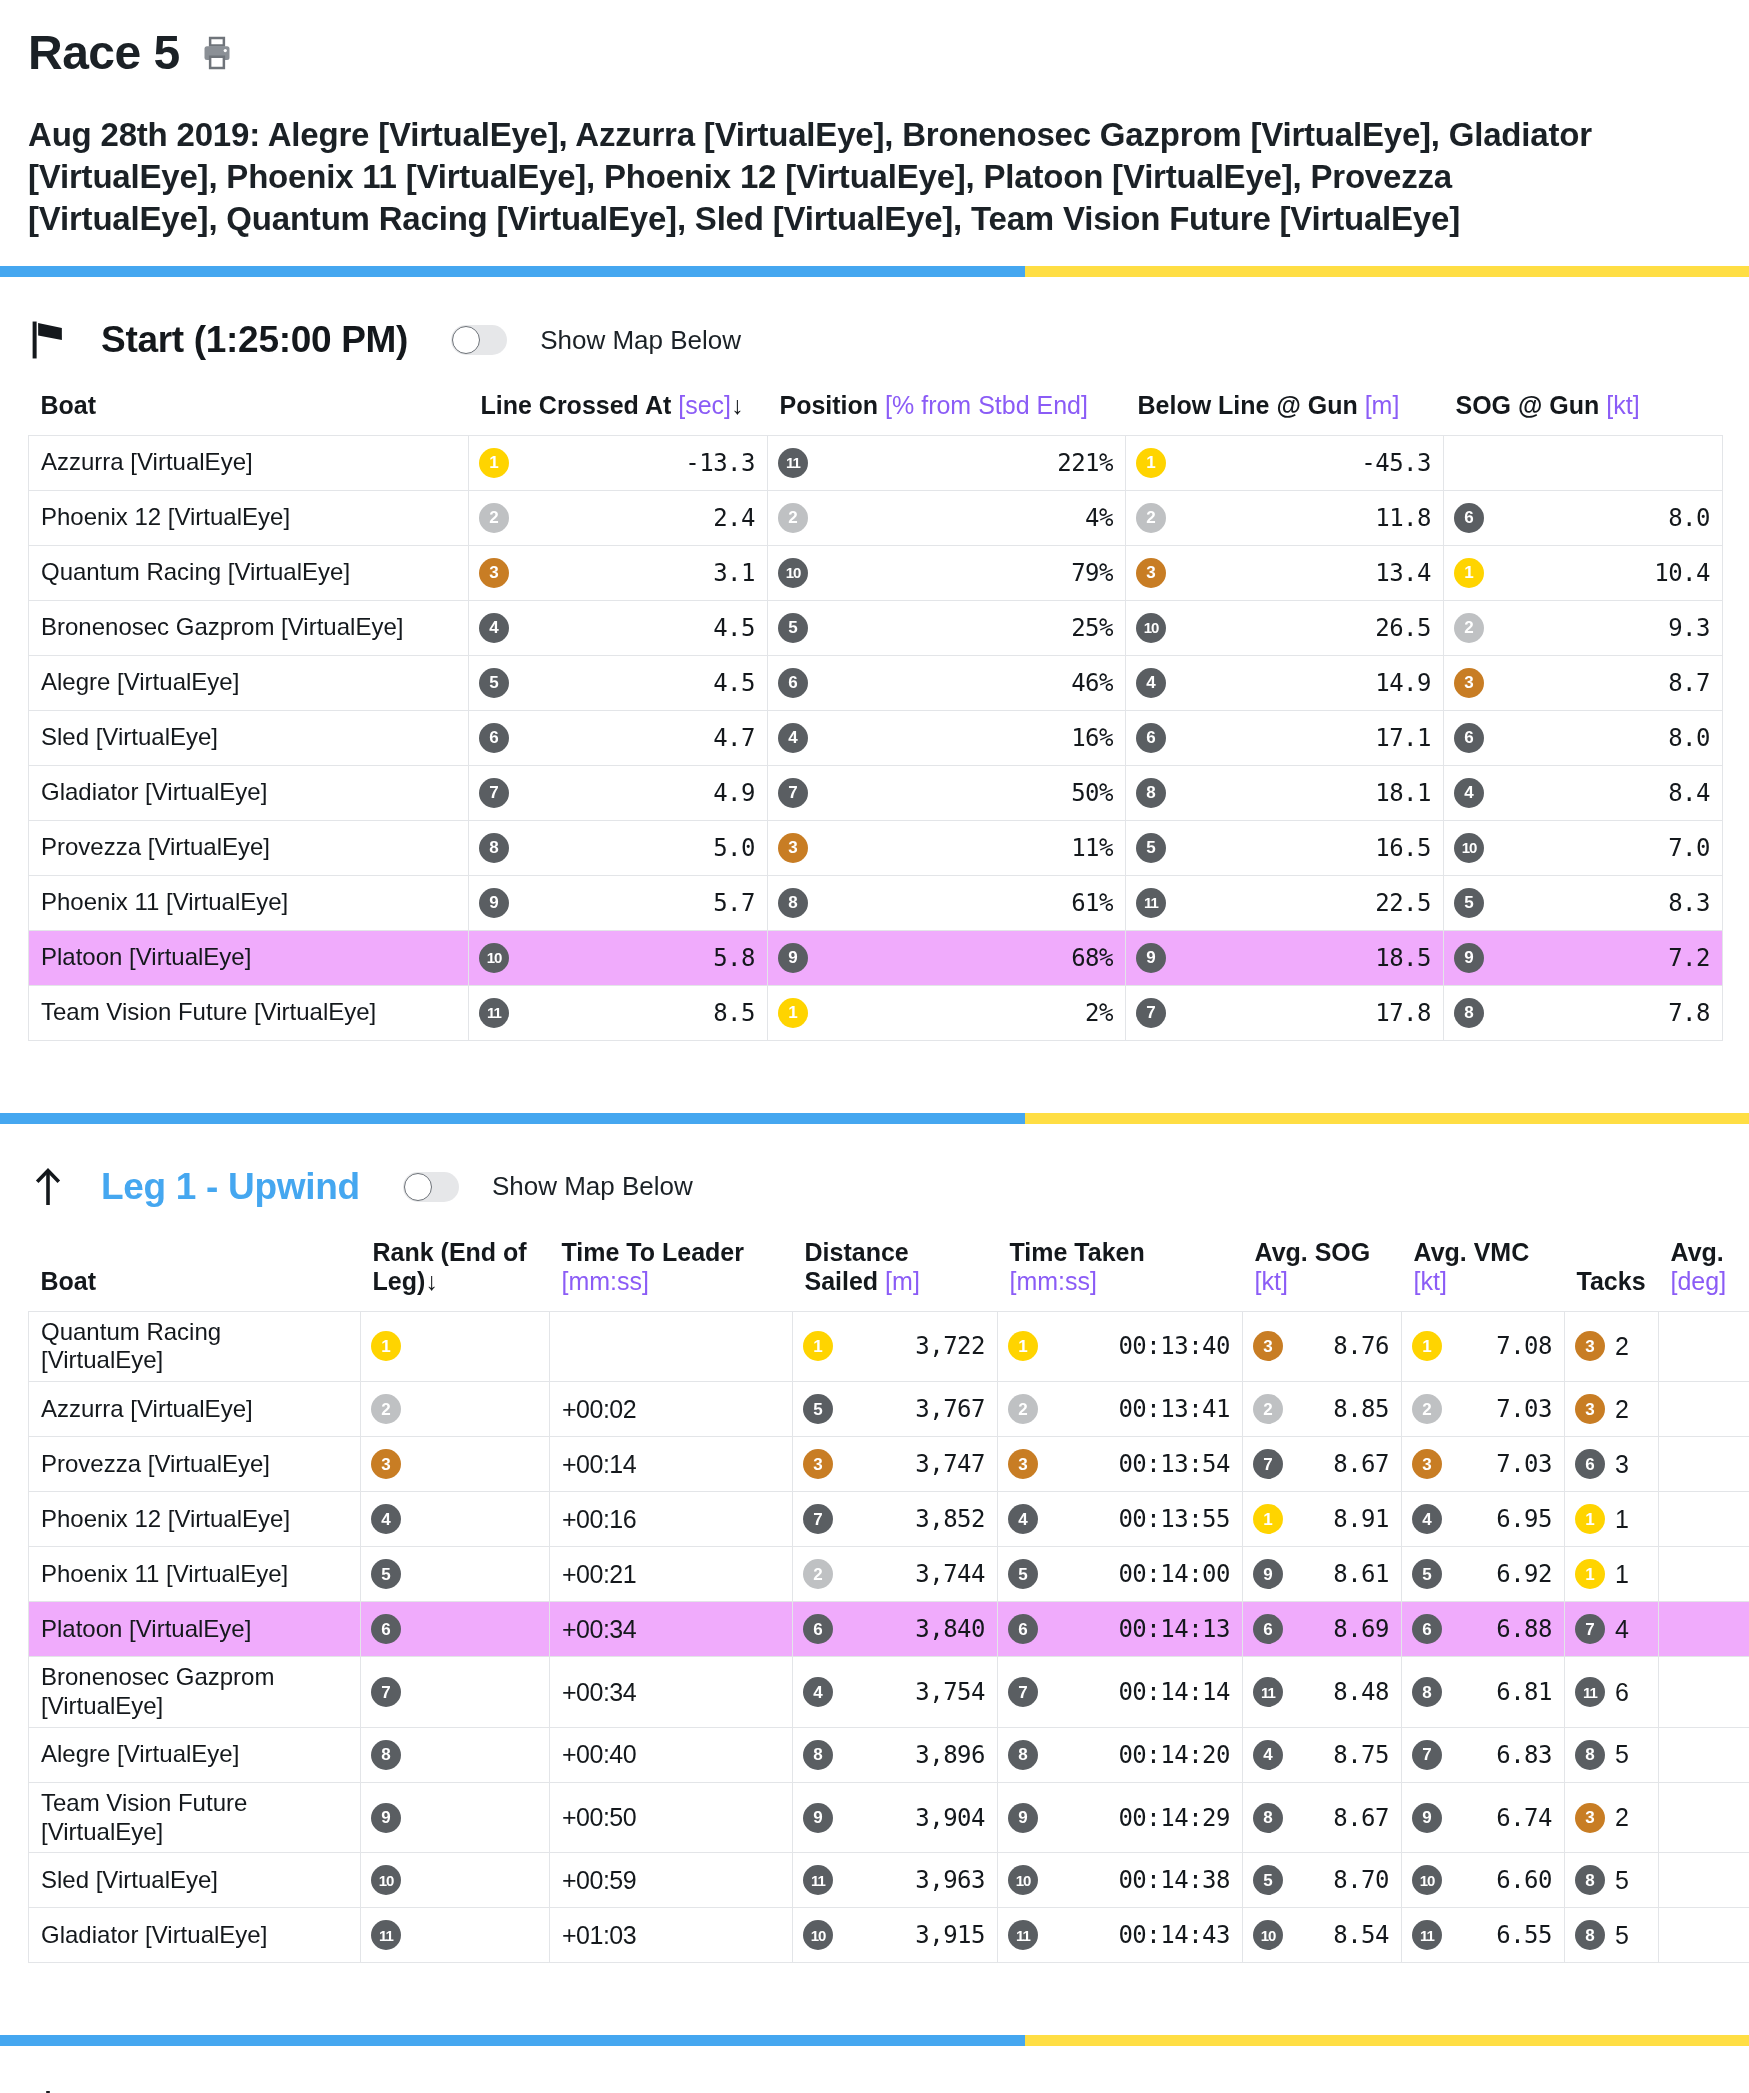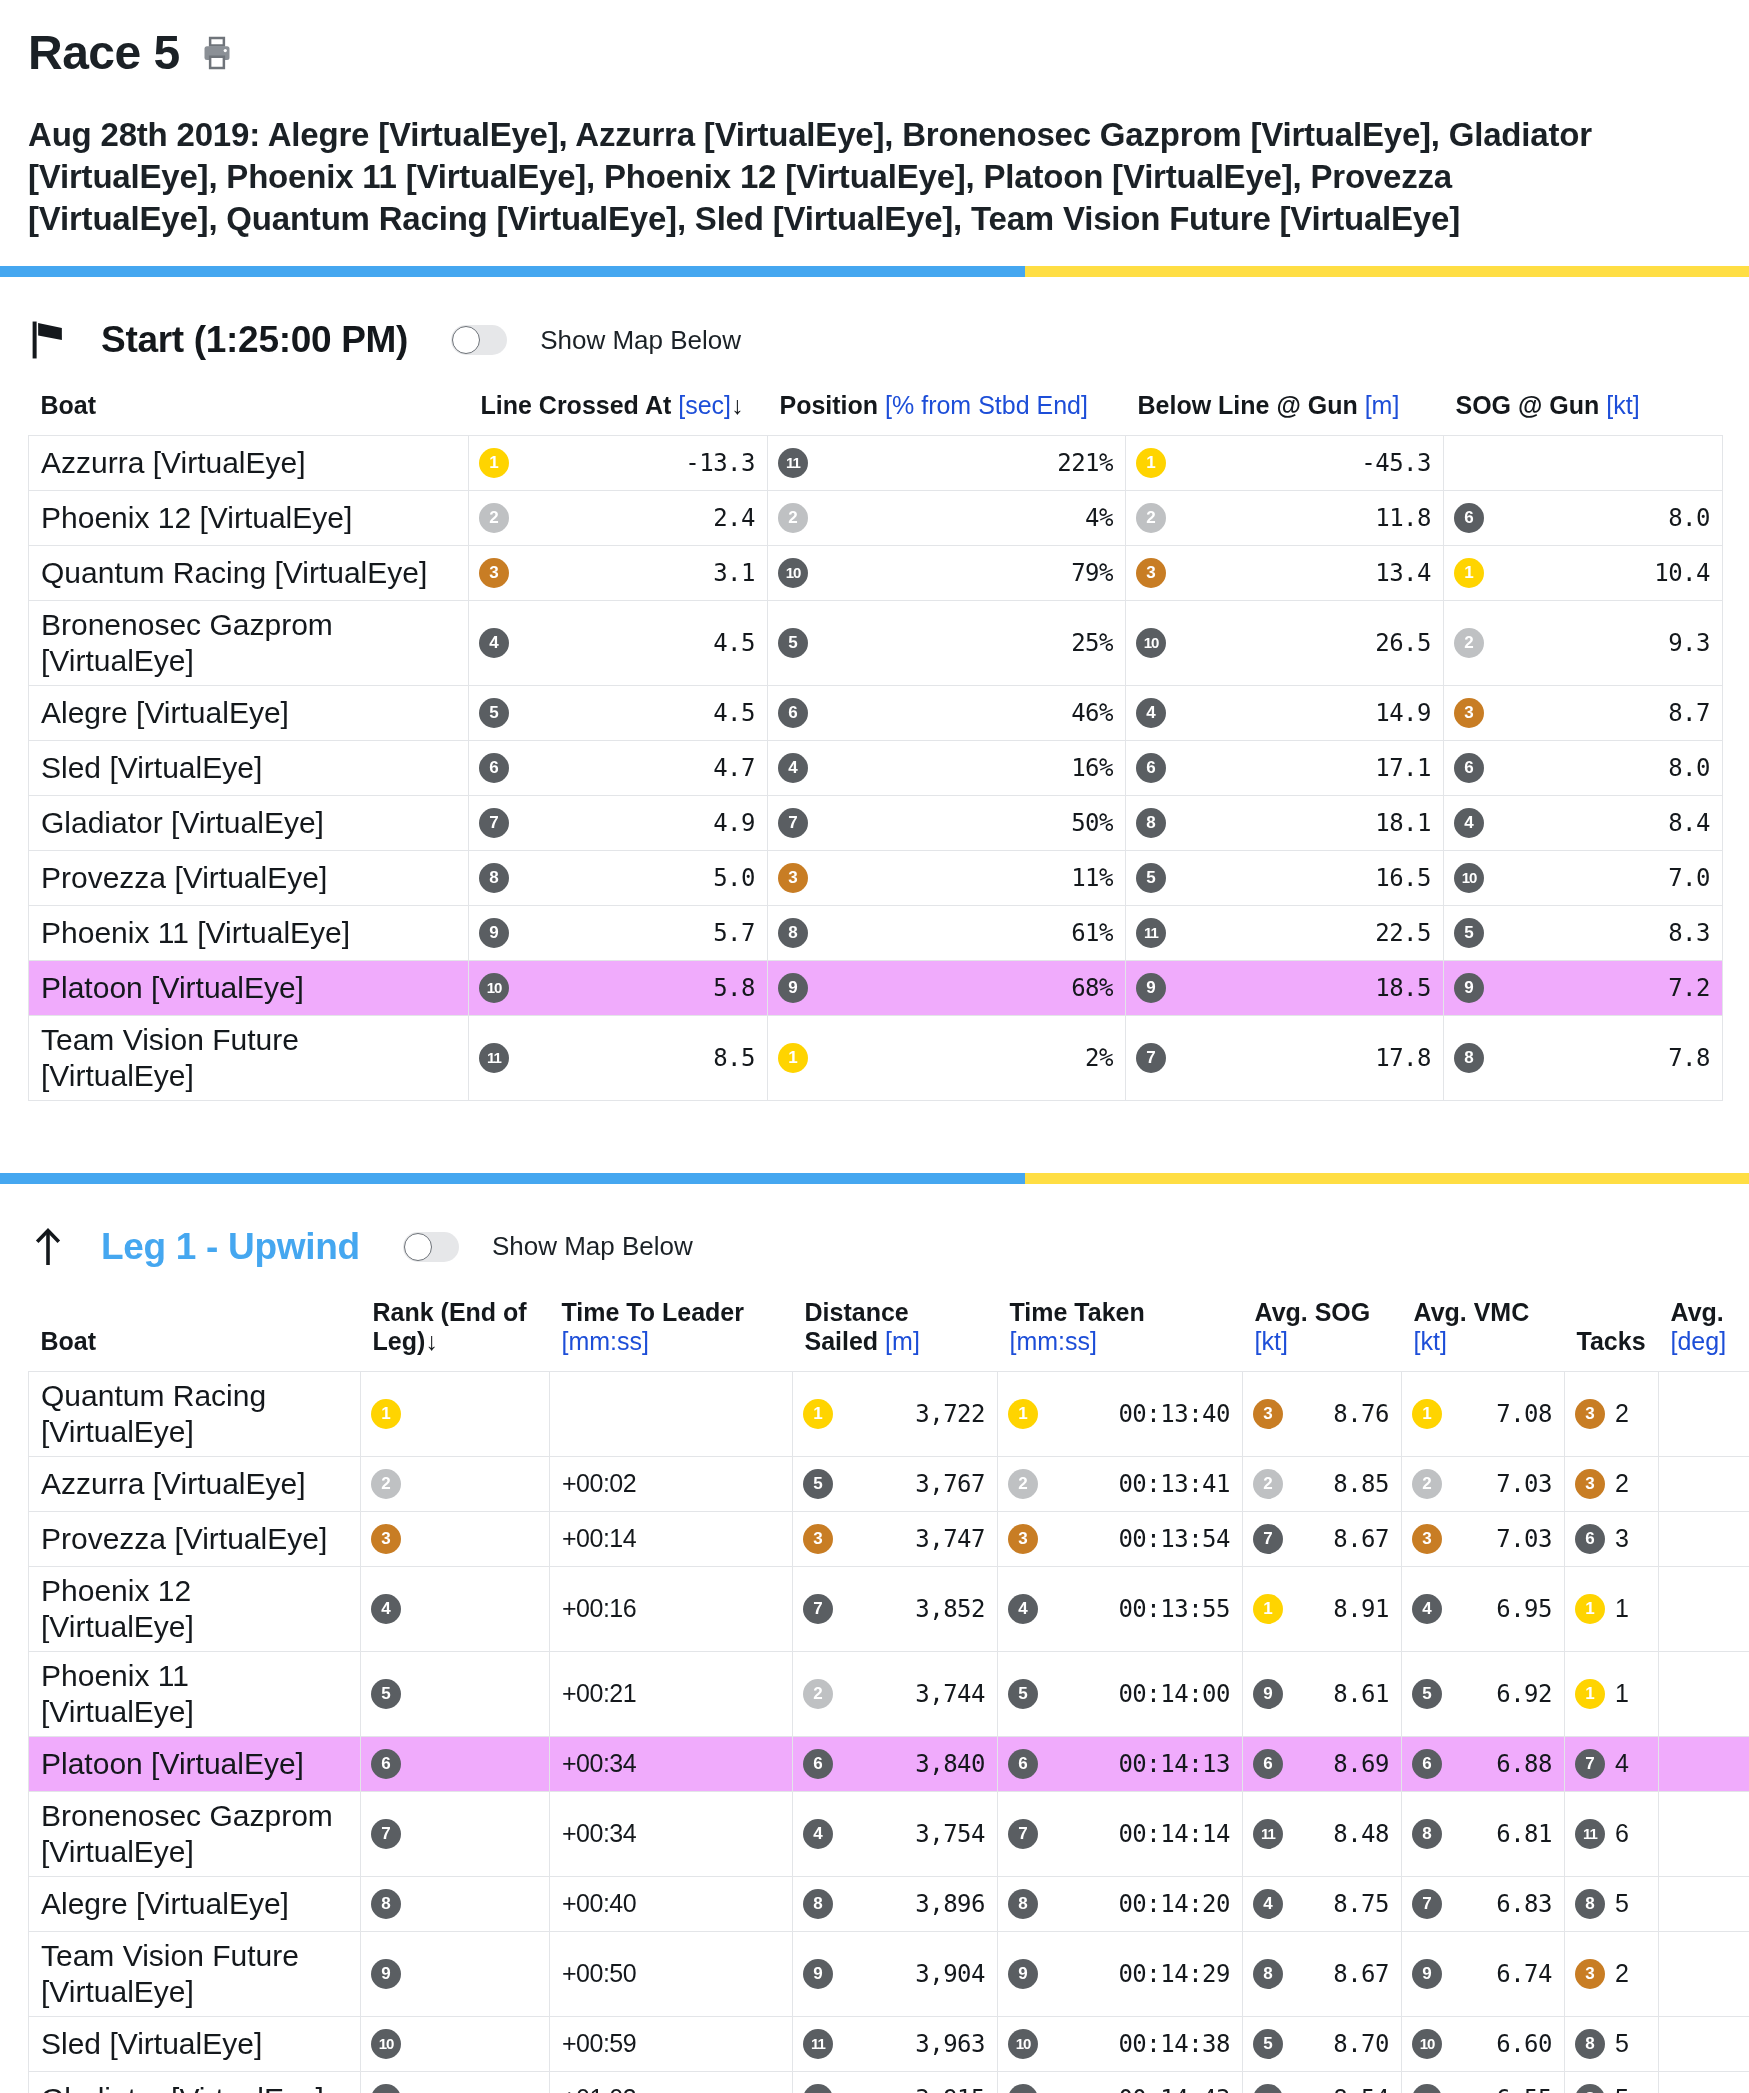--- a/index.html
+++ b/index.html
@@ -51,29 +51,29 @@
   }
   .toggle-label{font-size:26px;color:#1b2126;}
 
   
   table{border-collapse:collapse;table-layout:fixed;}
   .tbl{margin:30px 0 0 28px;font-size:25px;}
   th{
     font-weight:bold;text-align:left;vertical-align:bottom;
     padding:0 12px 14px 12px;line-height:1.18;color:#14181c;
   }
-  th .unit{font-weight:normal;color:#1d4ed8;}
+  th .unit{font-weight:normal;color:#8b5cf6;}
   th .arrow{font-weight:bold;}
   td{
     border:1px solid #e3e5e8;
     padding:0;height:42px;
     vertical-align:middle;
     color:#14181c;
   }
-  td.boat{padding:6px 12px;text-align:left;line-height:1.2;font-size:30px;}
+  td.boat{padding:6px 12px;text-align:left;line-height:1.2;font-size:24px;}
   td.val{padding:0;}
   .cellwrap{display:flex;align-items:center;height:100%;padding:3px 12px 3px 10px;box-sizing:border-box;}
   .num{margin-left:auto;font-family:"DejaVu Sans Mono", monospace;font-size:24px;letter-spacing:-0.5px;}
   .num.plain{font-family:"Liberation Sans", sans-serif;font-size:25px;}
   .num.left{margin-left:10px;}
 
   .badge{
     width:30px;height:30px;border-radius:50%;flex:none;
     display:flex;align-items:center;justify-content:center;
     color:#ffffff;font-size:17px;font-weight:bold;line-height:1;

